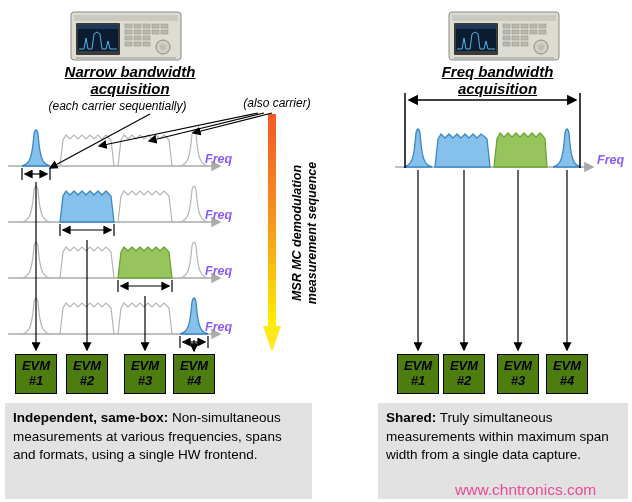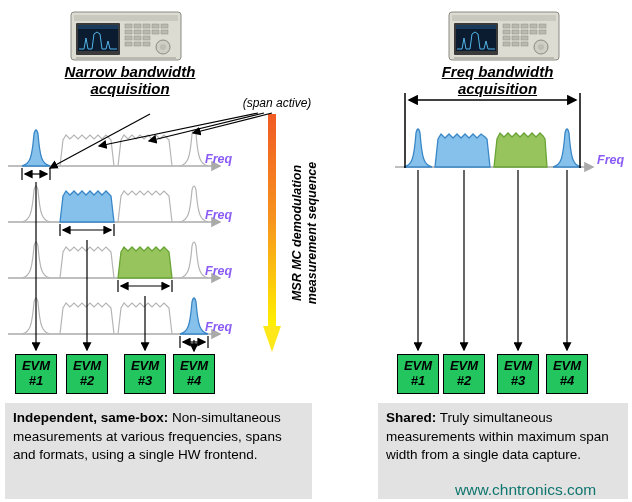--- a/index.html
+++ b/index.html
@@ -3,29 +3,29 @@
 <meta charset="utf-8">
 <style>
   html,body{margin:0;padding:0;background:#fff;}
   .canvas{position:relative;width:632px;height:502px;background:#fff;overflow:hidden;
           font-family:"Liberation Sans",sans-serif;color:#000;}
   .abs{position:absolute;}
   .title{font-size:15px;font-weight:bold;font-style:italic;text-align:center;line-height:1.12;}
   .title span{text-decoration:underline;}
   .subtitle{font-size:12px;font-style:italic;text-align:center;}
   .freq{font-size:12.5px;font-weight:bold;font-style:italic;color:#8b5cf6;}
-  .evm{width:42px;height:40px;border:1.6px solid #000;background:#22c55e;box-sizing:border-box;
+  .evm{width:42px;height:40px;border:1.6px solid #000;background:#4d7c0f;box-sizing:border-box;
        display:flex;flex-direction:column;align-items:center;justify-content:center;
        font-size:13px;font-weight:bold;font-style:italic;line-height:1.15;}
   .caption{background:#e2e2e2;box-sizing:border-box;padding:6px 8px;font-size:13.5px;line-height:1.38;}
   .caption b{font-weight:bold;}
   .seq-label{display:flex;flex-direction:column;align-items:center;justify-content:center;
              font-size:12.5px;font-weight:bold;font-style:italic;text-align:center;line-height:1.2;
              transform:rotate(-90deg);transform-origin:0 0;}
-  .watermark{font-size:15.5px;color:#0f766e;z-index:6;}
+  .watermark{font-size:15.5px;color:#ec4899;z-index:6;}
   svg{display:block;}
 </style>
 </head>
 <body>
 
 <div class="canvas">
 
   <svg class="abs" style="left:0;top:0;z-index:3;pointer-events:none" width="632" height="502">
     <defs>
       <marker id="ab" viewBox="0 0 10 10" refX="8.5" refY="5" markerWidth="7.5" markerHeight="7.5" orient="auto-start-reverse">
@@ -114,21 +114,22 @@
     </g>
     <circle cx="93" cy="39" r="7" fill="#cfcfc5" stroke="#8a8a82"></circle>
     <circle cx="93" cy="39" r="3" fill="#bdbdb3"></circle>
     <rect x="6" y="49" width="100" height="3" fill="#b9b9af"></rect>
   </svg>
 
   <div class="abs title" style="left:30px;top:64px;width:200px">
     <div><span>Narrow bandwidth</span></div>
     <div><span>acquisition</span></div>
   </div>
-  <div class="abs subtitle" style="left:233px;top:96px;width:88px">(span active)</div>
+  <div class="abs subtitle" style="left:15px;top:99px;width:205px">(each carrier sequentially)</div>
+  <div class="abs subtitle" style="left:233px;top:96px;width:88px">(also carrier)</div>
 
   <div class="abs title" style="left:400px;top:64px;width:195px">
     <div><span>Freq bandwidth</span></div>
     <div><span>acquisition</span></div>
   </div>
 
   <svg class="abs" style="left:8px;top:120px" width="235" height="64">
     <line x1="0" y1="46" x2="212" y2="46" stroke="#aaa" stroke-width="1.3" marker-end="url(#ag)"></line>
     <path d="M52,46 L55,20 L58,15 L62,19 L66,15 L70,19 L74,15 L78,19 L82,15 L86,19 L90,15 L94,19 L98,15 L101,18 L103,20 L106,46" fill="none" stroke="#b5b5b5" stroke-width="1.2"></path>
     <path d="M110,46 L113,20 L116,15 L120,19 L124,15 L128,19 L132,15 L136,19 L140,15 L144,19 L148,15 L152,19 L156,15 L159,18 L161,20 L164,46" fill="none" stroke="#b5b5b5" stroke-width="1.2"></path>

